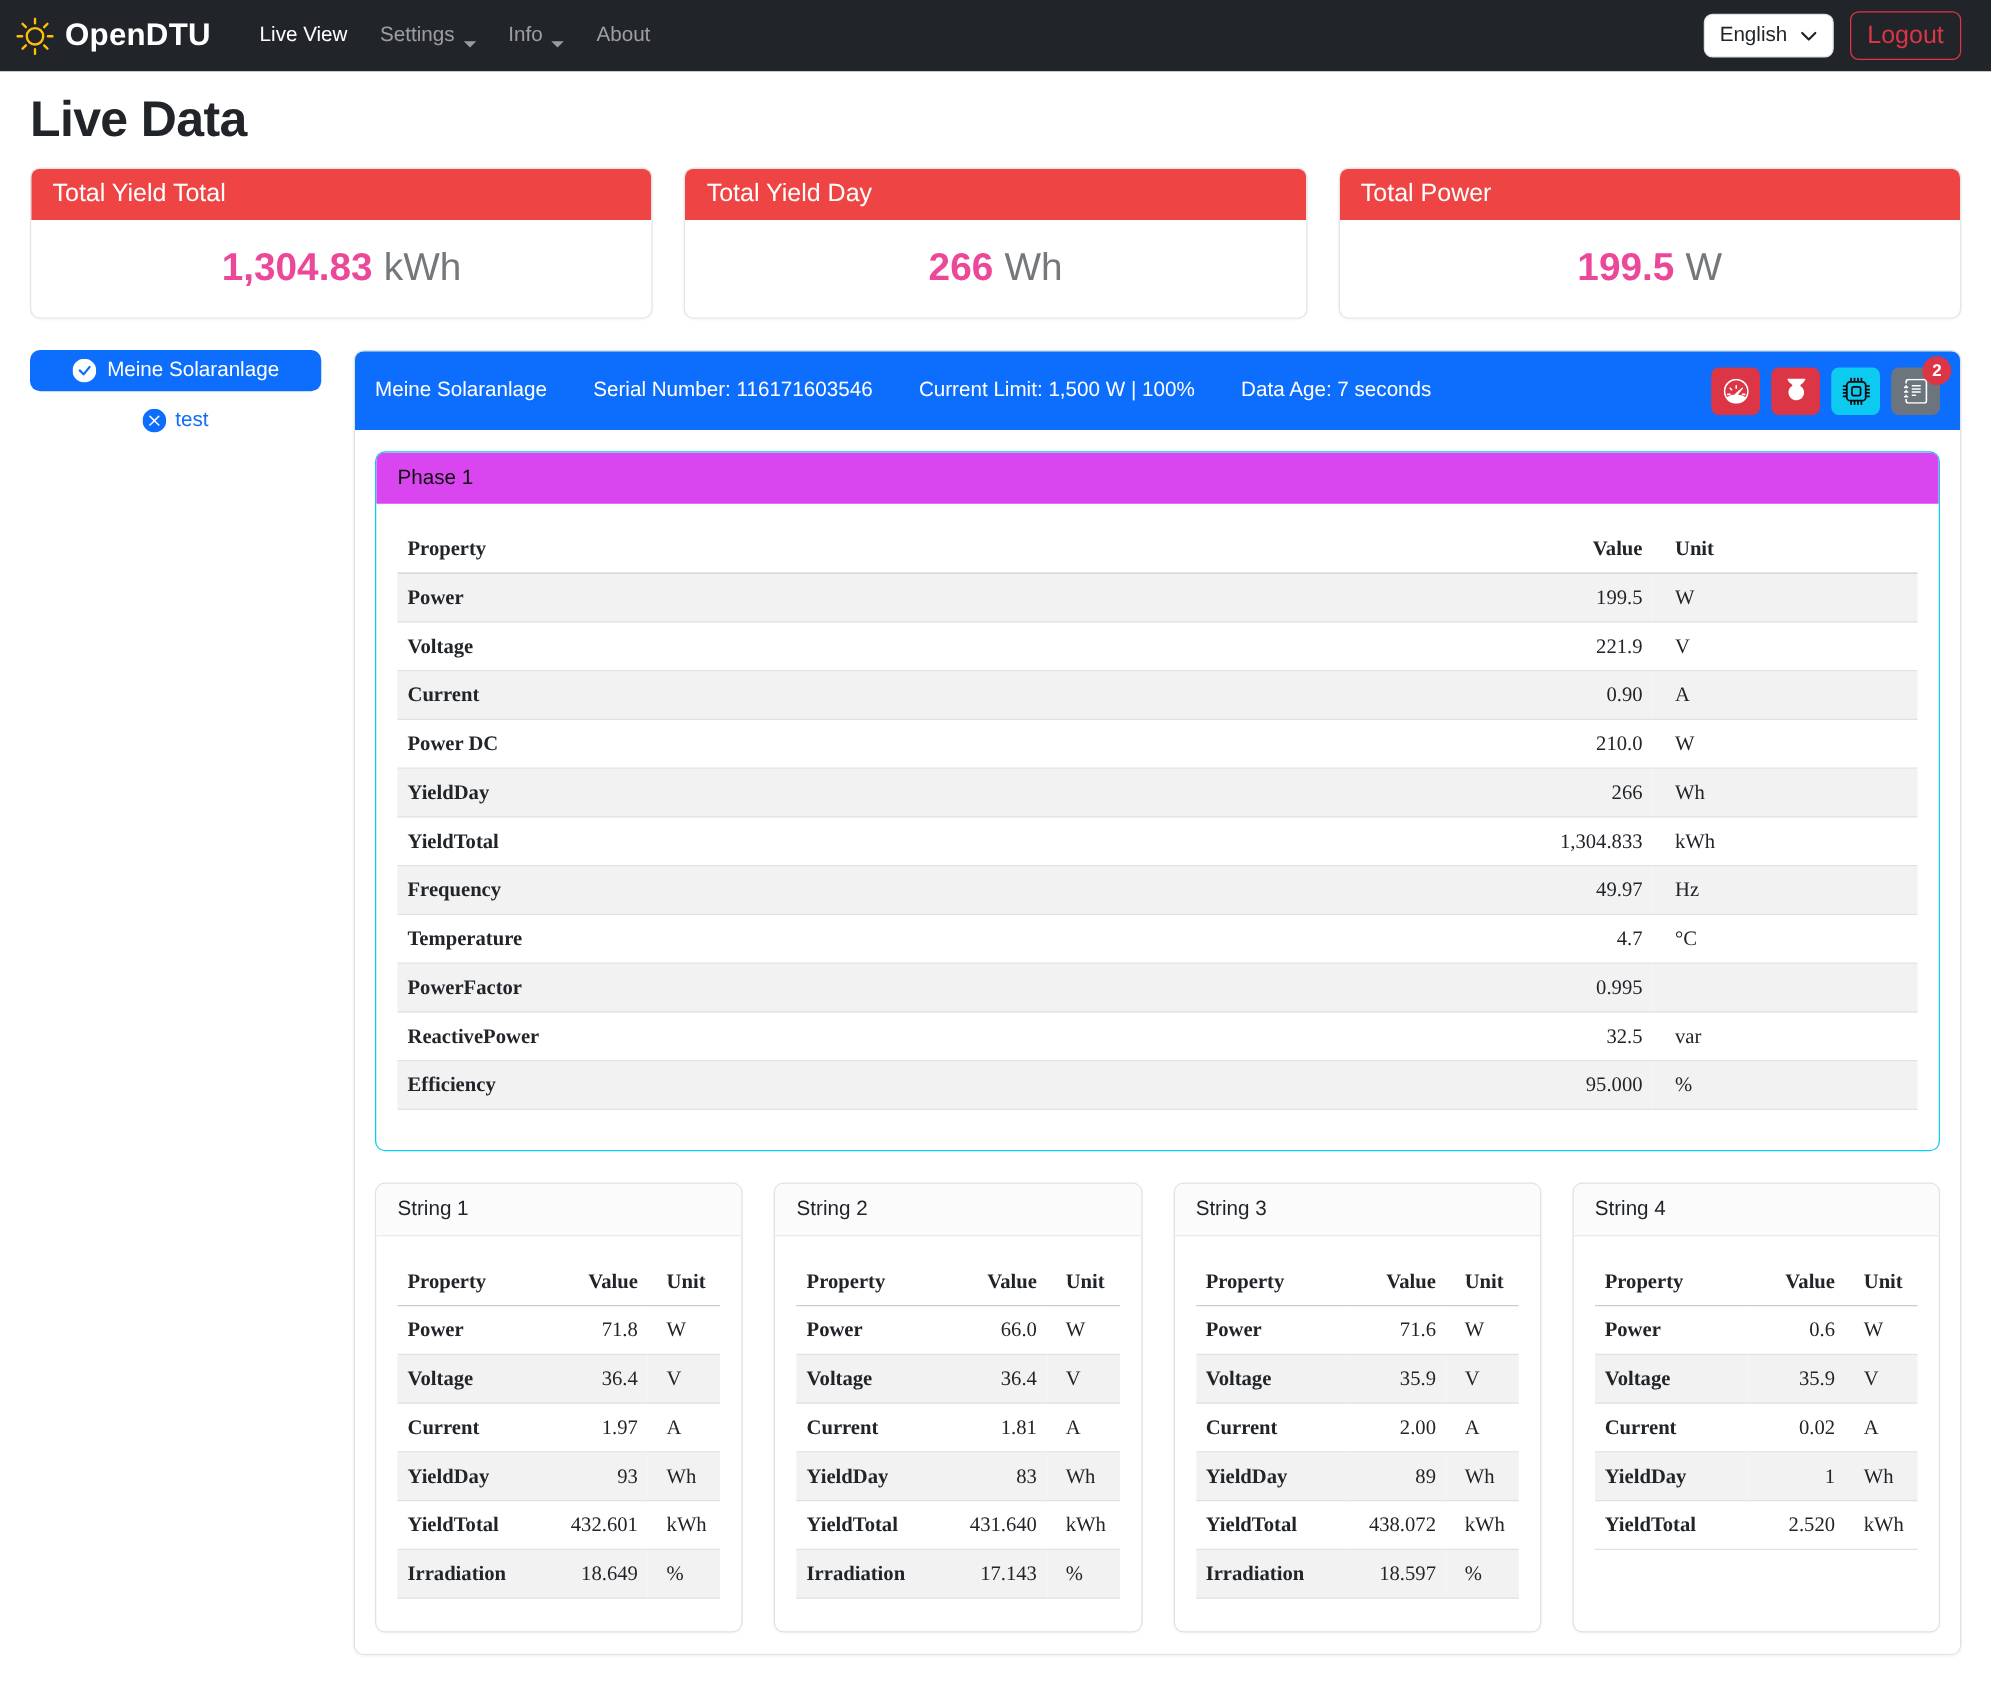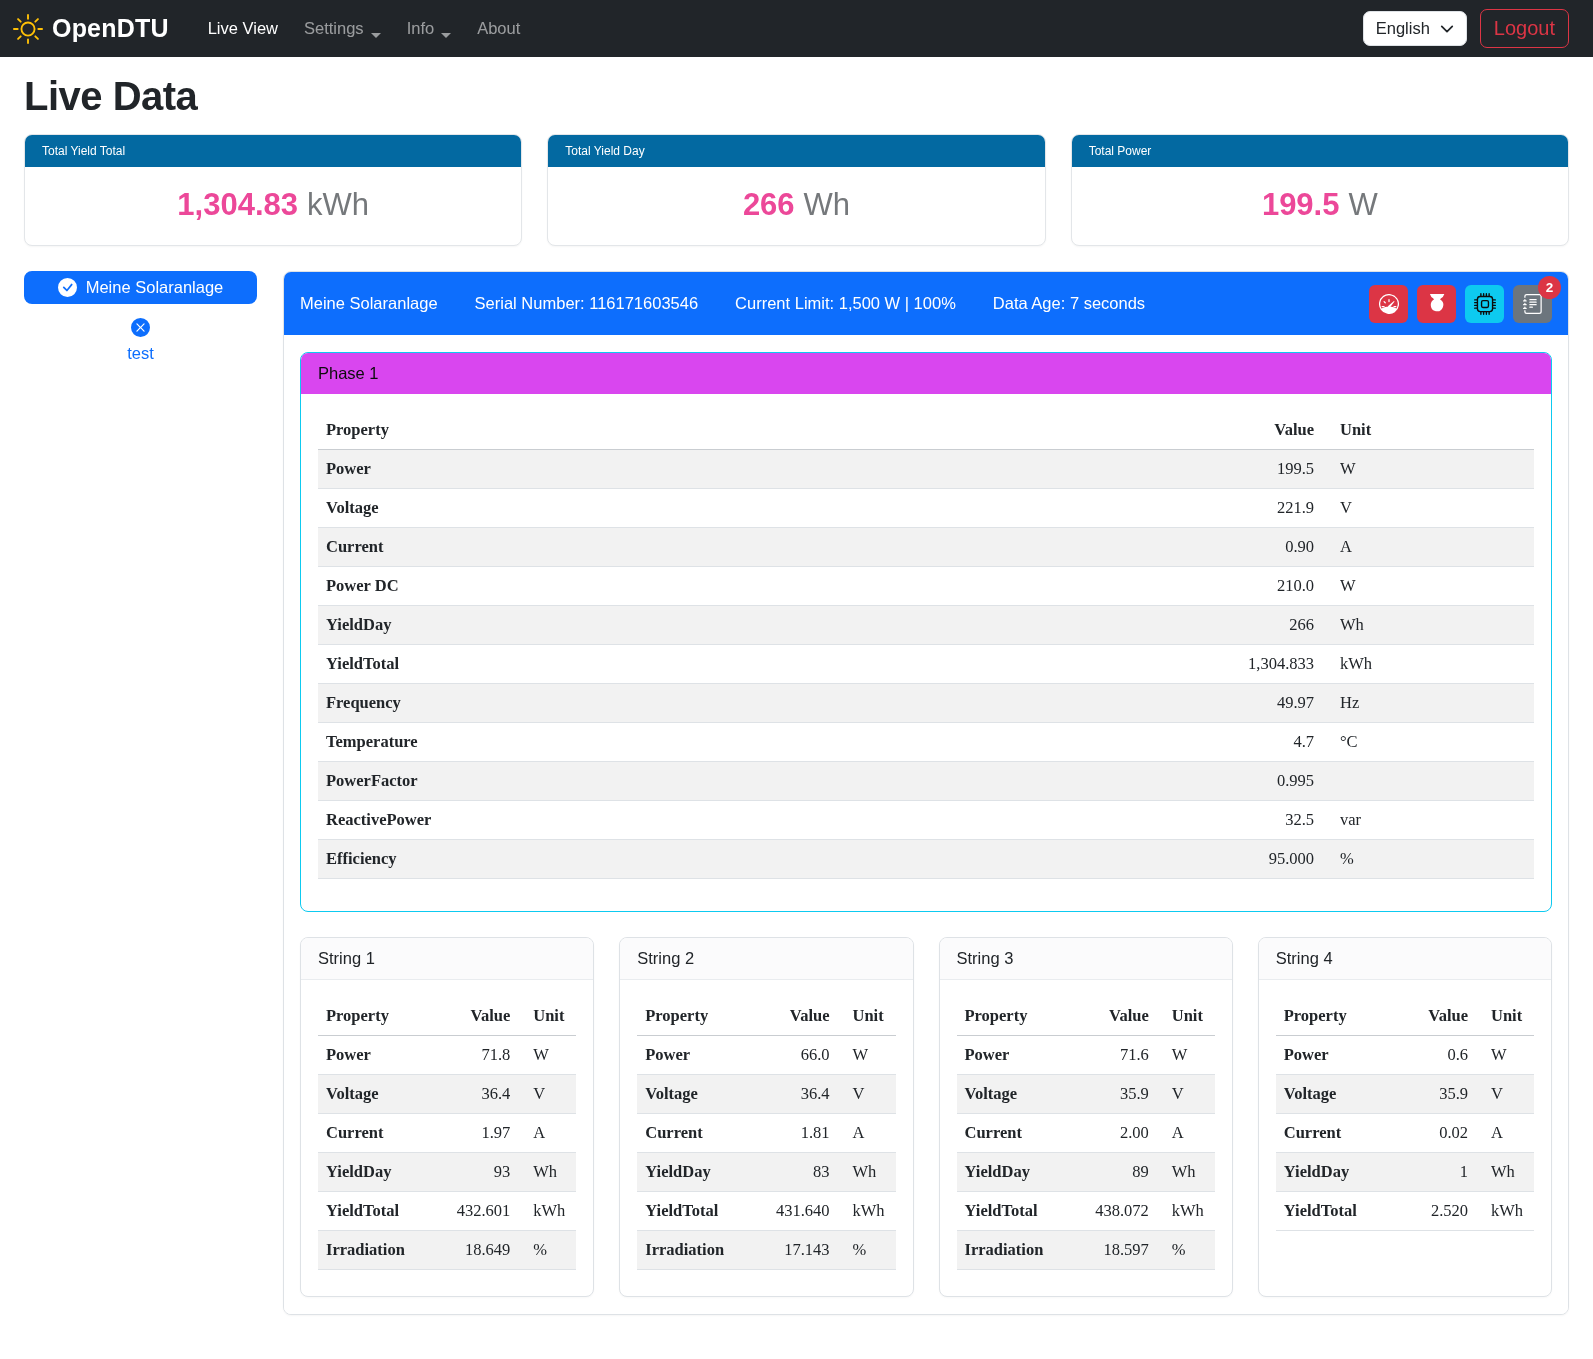--- a/index.html
+++ b/index.html
@@ -36,36 +36,36 @@
     color:#dc3545; border-radius:7px; font-size:20px; cursor:pointer;
     font-family: inherit;
   }
 
   
   .container { padding: 0 24px; }
   h1.page-title { font-size:40px; font-weight:700; margin:17px 0 15px; letter-spacing:-.5px; }
 
   .summary-row { display:flex; gap:25px; margin-bottom:25px; }
   .summary-card { flex:1; border:1px solid #e3e6e9; border-radius:8px; background:#fff; box-shadow:0 1px 2px rgba(0,0,0,.04); overflow:hidden; }
-  .summary-card .card-head { background:#0369a1; color:#fff; padding:9px 17px; font-size:12px; }
+  .summary-card .card-head { background:#ef4444; color:#fff; padding:9px 17px; font-size:20px; }
   .summary-card .card-val { padding:20px 17px 22px; text-align:center; font-size:31px; }
   .summary-card .num { color:#ec4899; font-weight:600; }
   .summary-card .unit { color:#75787b; margin-left:9px; font-weight:400; }
 
   .main-row { display:flex; gap:26px; align-items:flex-start; padding-bottom:28px; }
 
   
   .sidebar { width:233px; flex:none; }
   .inv-select-btn {
     width:100%; background:#0d6efd; border:none; border-radius:8px; color:#fff;
     font-size:16.5px; padding:7px 10px; display:flex; align-items:center; justify-content:center;
     gap:9px; cursor:pointer; font-family:inherit;
   }
   .inv-select-btn svg { width:19px; height:19px; flex:none; }
-  .sidebar-sub { margin-top:14px; display:flex; align-items:center; justify-content:center; gap:7px; color:#0d6efd; font-size:16.5px; cursor:pointer;flex-direction:column; }
+  .sidebar-sub { margin-top:14px; display:flex; align-items:center; justify-content:center; gap:7px; color:#0d6efd; font-size:16.5px; cursor:pointer; }
   .sidebar-sub svg { width:19px; height:19px; }
 
   
   .inverter-card { flex:1; border:1px solid #dee2e6; border-radius:8px; background:#fff; box-shadow:0 1px 2px rgba(0,0,0,.04); overflow:hidden; }
   .inverter-head {
     background:#0d6efd; color:#fff; min-height:63px; display:flex; align-items:center;
     gap:37px; padding:12px 16px; font-size:16.5px; flex-wrap:wrap;
   }
   .inv-toolbar { margin-left:auto; display:flex; gap:9px; }
   .tool-btn { width:39px; height:38px; border:none; border-radius:6px; display:flex; align-items:center; justify-content:center; cursor:pointer; position:relative; }

